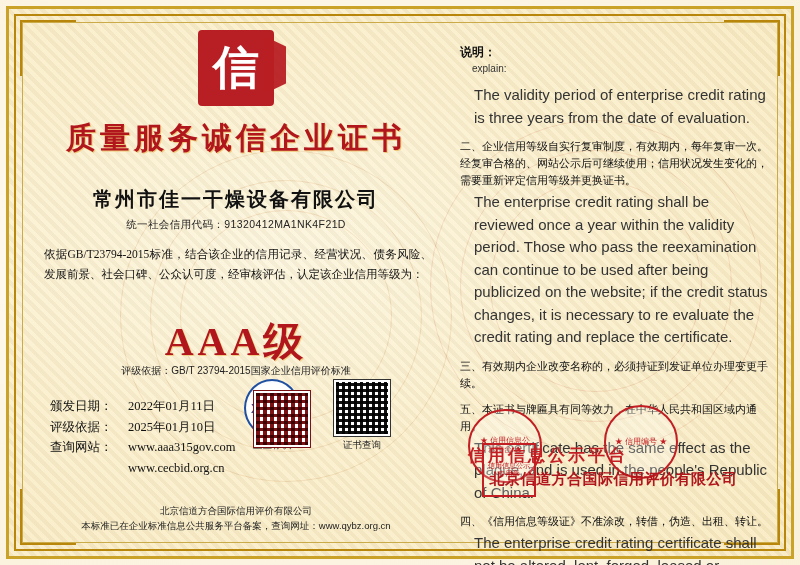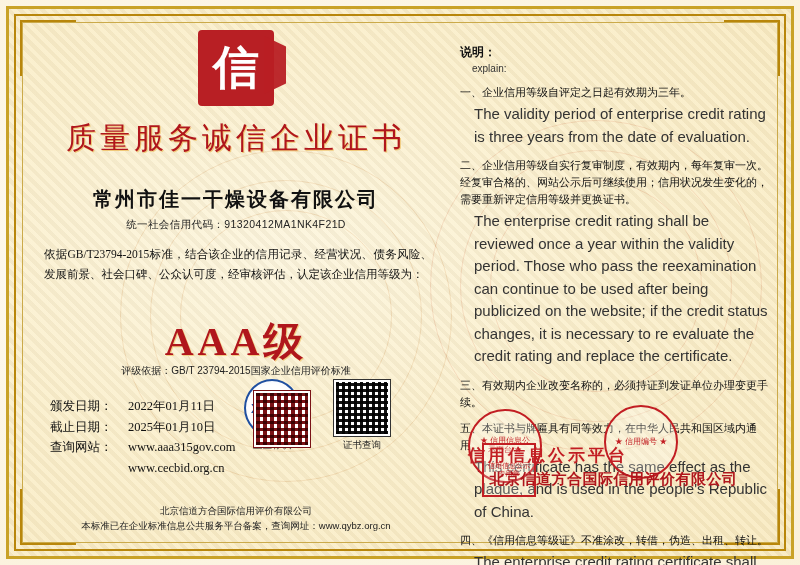--- a/index.html
+++ b/index.html
@@ -67,21 +67,21 @@
     color:#fff;font-size:46px;line-height:1;font-family:"Liberation Serif", serif;font-weight:bold;
   }
   .logo-wing{
     position:absolute;right:-12px;top:6px;width:22px;height:58px;
     background:#b81f24;clip-path:polygon(0 0,100% 18%,100% 82%,0 100%);
     opacity:.95;
   }
   .main-title{
     position:absolute;top:92px;left:0;width:100%;text-align:center;
     font-family:"Liberation Serif", serif;
-    font-size:30px;font-weight:normal;letter-spacing:4px;
+    font-size:30px;font-weight:bold;letter-spacing:4px;
     color:#b0161c;
     text-shadow:1px 1px 0 #f0c97a;
   }
   .cert-no{
     position:absolute;top:136px;width:100%;text-align:center;
     font-size:11px;color:#333;letter-spacing:.5px;
   }
   .company{
     position:absolute;top:160px;width:100%;text-align:center;
     font-family:Liberation Serif, serif;
@@ -218,21 +218,21 @@
       <div class="usci">统一社会信用代码：91320412MA1NK4F21D</div>
       <div class="body-text">依据GB/T23794-2015标准，结合该企业的信用记录、经营状况、债务风险、发展前景、社会口碑、公众认可度，经审核评估，认定该企业信用等级为：</div>
       <div class="grade">AAA级</div>
       <div class="grade-basis">评级依据：GB/T 23794-2015国家企业信用评价标准</div>
 
       <div class="dates">
         <div class="row">
           <span class="label">颁发日期：</span><span>2022年01月11日</span>
         </div>
         <div class="row">
-          <span class="label">截止日期：</span><span>2025年01月10日</span>
+          <span class="label">评级依据：</span><span>2025年01月10日</span>
         </div>
         <div class="row">
           <span class="label">查询网站：</span><span>www.aaa315gov.com</span>
         </div>
         <div class="row">
           <span class="label"></span><span>www.cecbid.org.cn</span>
         </div>
       </div>
 
       <div class="badges">
@@ -254,21 +254,20 @@
         <div>北京信道方合国际信用评价有限公司</div>
         <div>本标准已在企业标准信息公共服务平台备案，查询网址：www.qybz.org.cn</div>
       </div>
     </div>
 
     <div class="right">
       <div class="ex-head">说明：</div>
       <div class="ex-head-en">explain:</div>
 
       <div class="ex-item">
-        <div class="ex-cn">一、企业信用等级自评定之日起有效期为三年。</div>
         <div class="ex-en">The validity period of enterprise credit rating is three years from the date of evaluation.</div>
       </div>
       <div class="ex-item">
         <div class="ex-cn">二、企业信用等级自实行复审制度，有效期内，每年复审一次。经复审合格的、网站公示后可继续使用；信用状况发生变化的，需要重新评定信用等级并更换证书。</div>
         <div class="ex-en">The enterprise credit rating shall be reviewed once a year within the validity period. Those who pass the reexamination can continue to be used after being publicized on the website; if the credit status changes, it is necessary to re evaluate the credit rating and replace the certificate.</div>
       </div>
       <div class="ex-item">
         <div class="ex-cn">三、有效期内企业改变名称的，必须持证到发证单位办理变更手续。</div>
       </div>
       <div class="ex-item">

